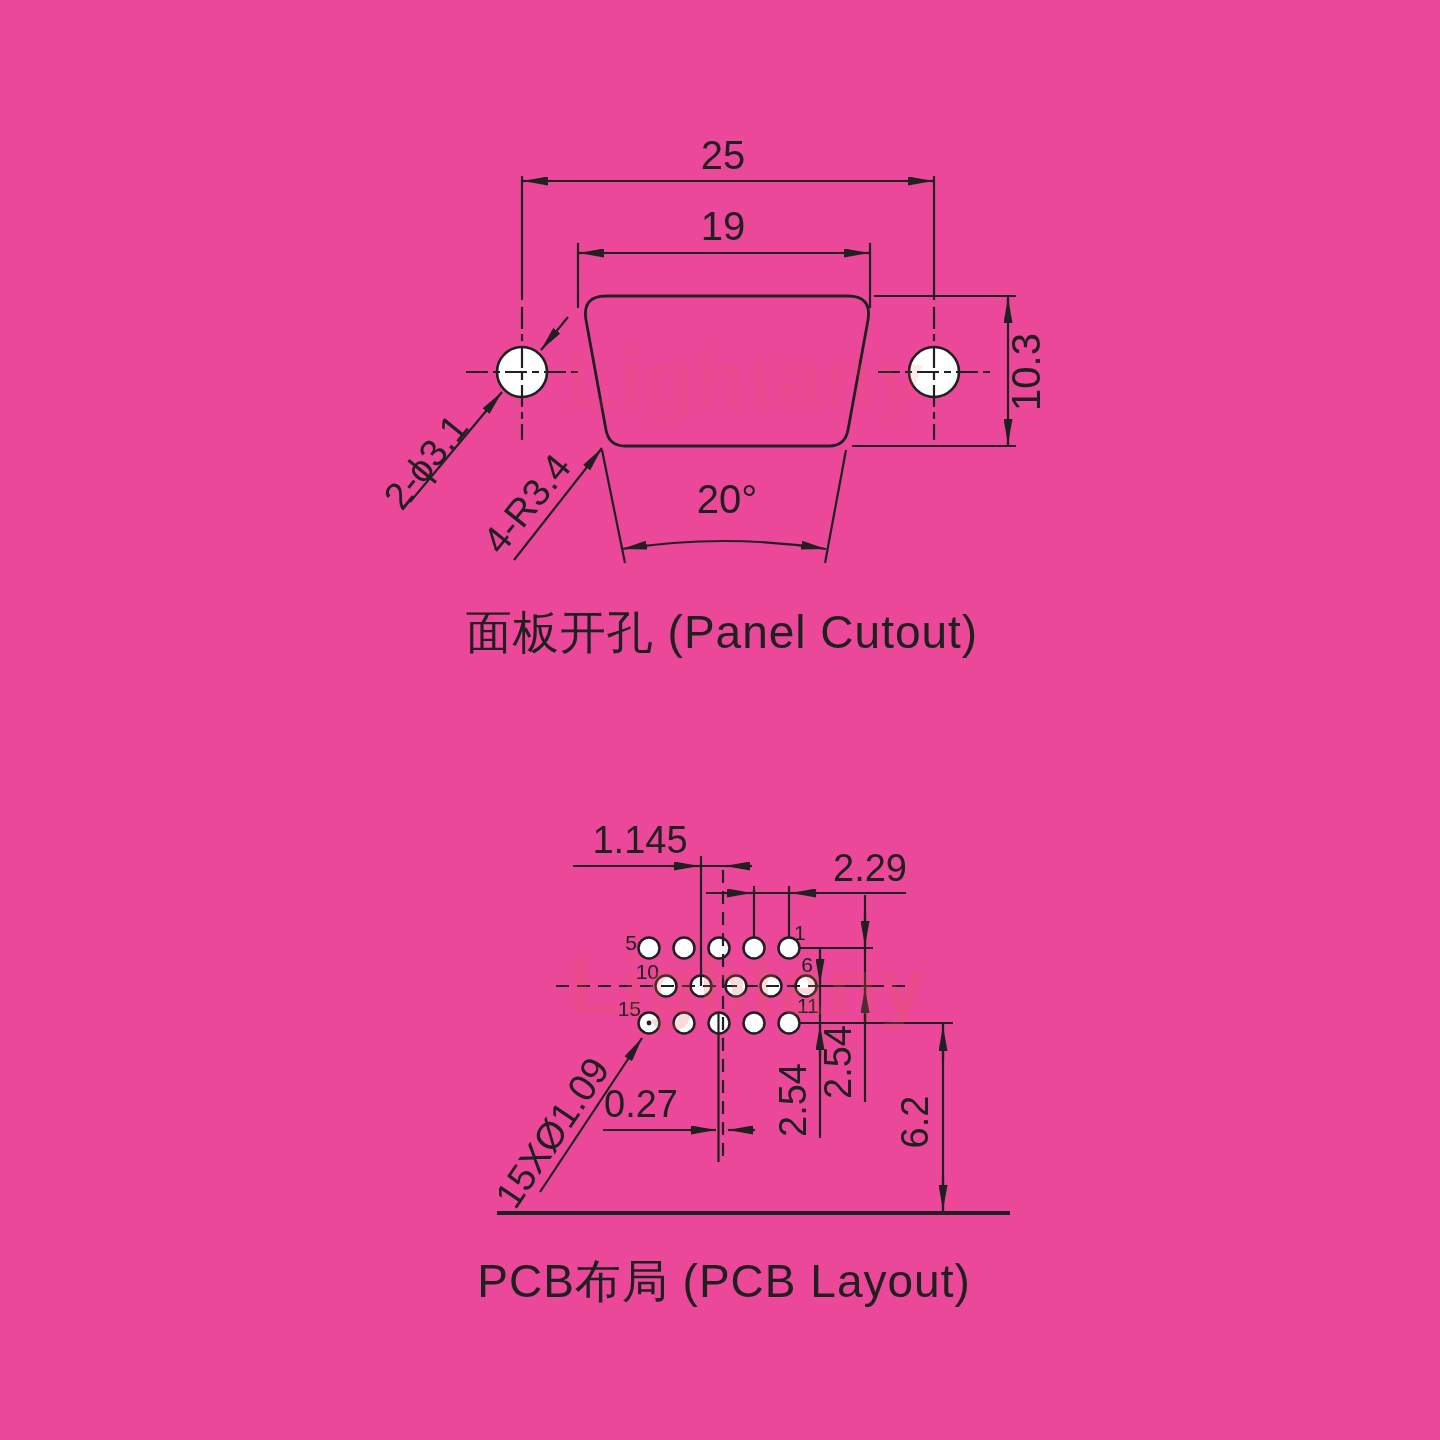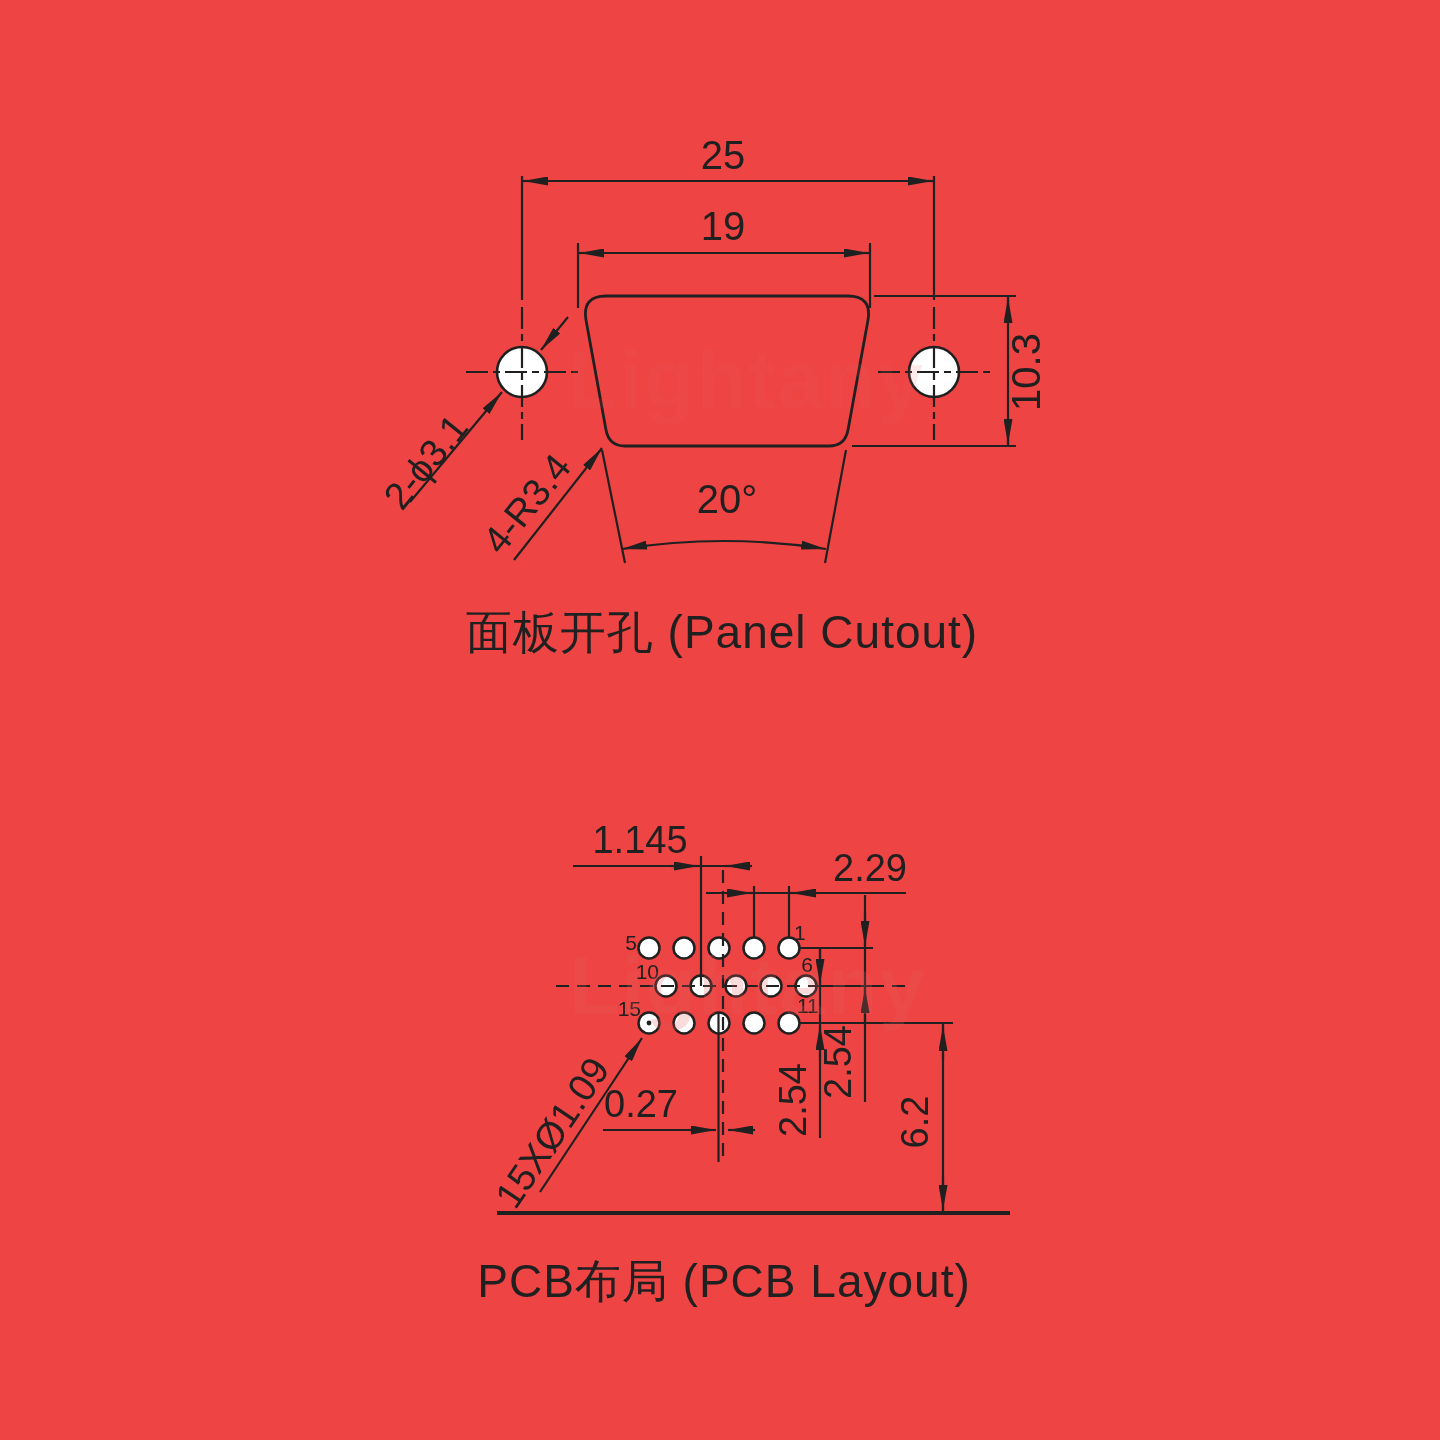--- a/index.html
+++ b/index.html
@@ -1,16 +1,16 @@
 <!DOCTYPE html>
 <html><head>
 <meta charset="utf-8">
 <style>
   html,body{margin:0;padding:0;background:#ffffff;}
-  .canvas{position:relative;width:1440px;height:1440px;background:#ef4444;overflow:hidden;
+  .canvas{position:relative;width:1440px;height:1440px;background:#ec4899;overflow:hidden;
           font-family:"Liberation Sans","DejaVu Sans",sans-serif;}
   svg{position:absolute;left:0;top:0;}
   svg text{font-family:"Liberation Sans","DejaVu Sans",sans-serif;fill:#202020;}
   .ln{stroke:#202020;stroke-width:2.2;fill:none;stroke-linecap:butt;}
   .obj{stroke:#202020;stroke-width:2.8;fill:none;}
   .thick{stroke:#202020;stroke-width:4;fill:none;}
   .dash{stroke-dasharray:13 8;}
   .cdash{stroke-dasharray:22 5 7 5;}
   .hole{fill:#ffffff;stroke:#202020;stroke-width:2.6;}
   .pin{fill:#ffffff;stroke:#202020;stroke-width:2.5;}

